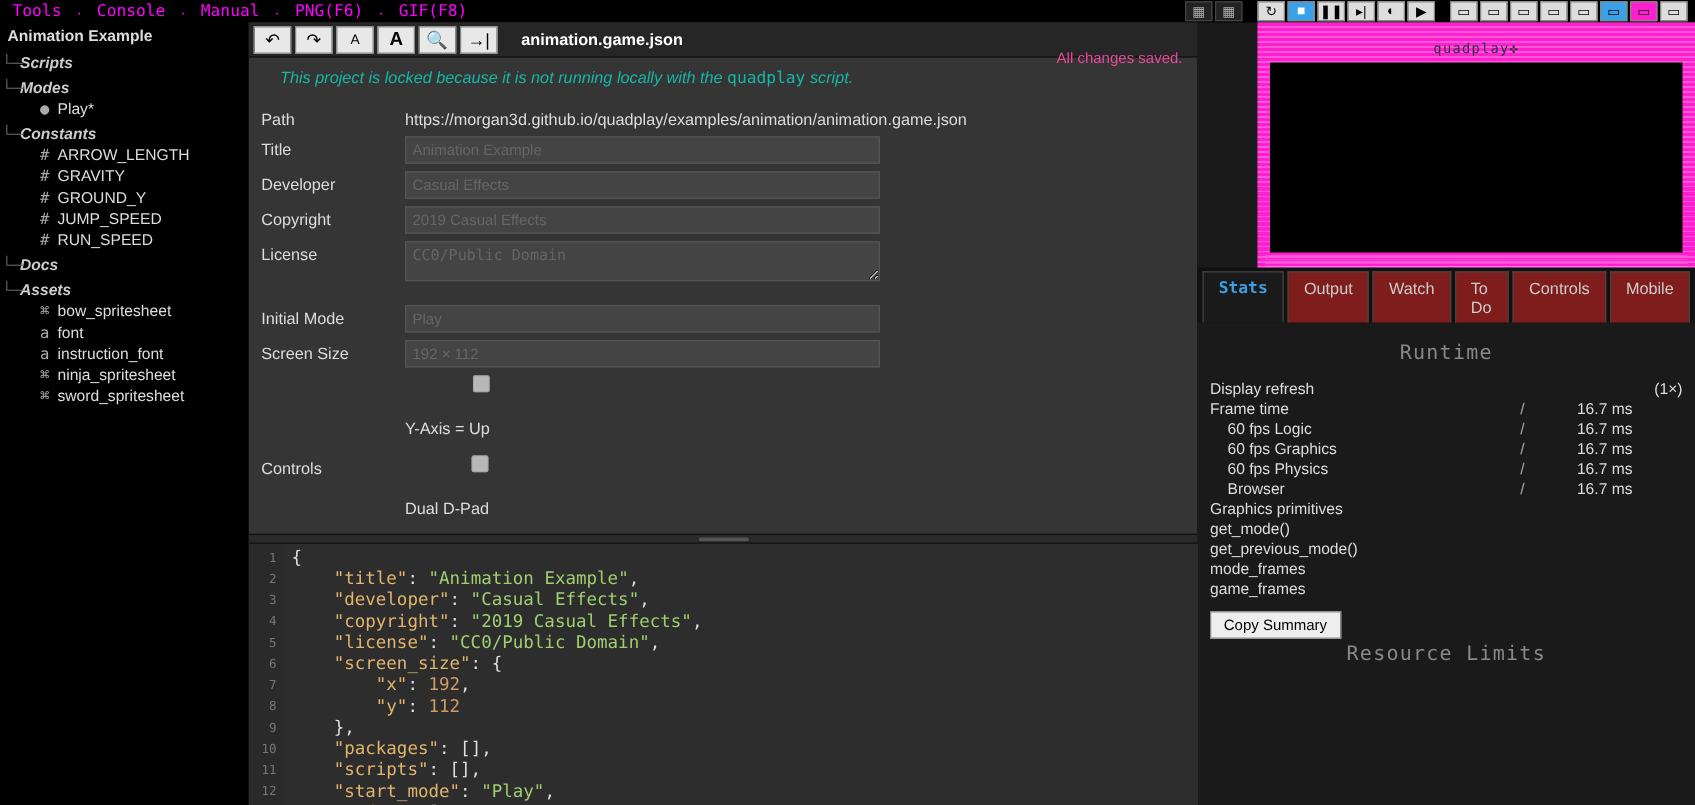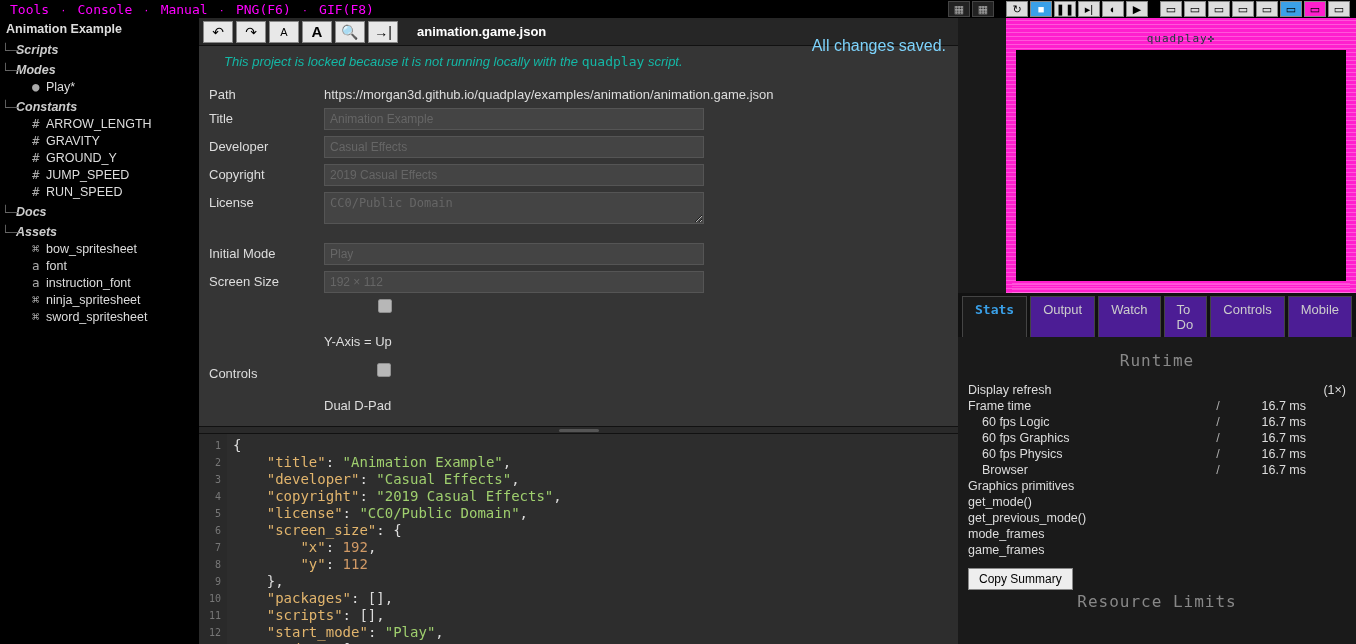--- a/index.html
+++ b/index.html
@@ -90,21 +90,21 @@
 .tool-btn {
   width: 30px; height: 22px;
   background: #e8e8e8;
   border: 1px solid #888;
   color: #000;
   display: flex; align-items: center; justify-content: center;
   font-size: 14px;
   cursor: pointer;
 }
 .filename { color: #fff; margin-left: 16px; font-weight: bold; font-size: 13px; }
-.toolbar-right { margin-left: auto; color: #7dd3fc; font-size: 16px; padding-right: 8px; margin-top: 28px; }
+.toolbar-right { margin-left: auto; color: #ec4899; font-size: 12px; padding-right: 8px; margin-top: 28px; }
 
 .lock-msg { padding: 8px 25px; font-style: italic; color: #14b8a6; font-size: 13px; }
 .lock-msg .brand { font-family: monospace; font-style: normal; }
 
 .form { padding: 4px 10px 10px 10px; font-size: 13px; }
 .form-row { display: flex; align-items: flex-start; padding: 3px 0; }
 .form-label { width: 115px; color: #ddd; padding-top: 3px; }
 .form-value { flex: 1; max-width: 380px; }
 .form-input {
   width: 100%;
@@ -139,21 +139,21 @@
 .tok-num { color: #d19a66; }
 
 
 .right {
   width: 398px;
   background: #1a1a1a;
   display: flex;
   flex-direction: column;
 }
 .game-frame {
-  height: 275px;
+  height: 196px;
   background: linear-gradient(135deg, #ff1fce 0%, #ff1fce 2%, #ff1fce 2%);
   padding: 6px;
   position: relative;
   background: #ff1fce;
   background-image:
     repeating-linear-gradient(0deg, rgba(255,255,255,0.25) 0 1px, transparent 1px 4px);
   margin-left: 48px;
 }
 .game-frame::after {
   content: "";
@@ -173,21 +173,21 @@
 }
 
 .tabbar {
   display: flex;
   background: #111;
   gap: 3px;
   padding: 3px 4px 0 4px;
 }
 .tab {
   padding: 5px 12px;
-  background: #4c1d95;
+  background: #7f1d1d;
   border: 1px solid #444;
   border-bottom: none;
   cursor: pointer;
   color: #ccc;
   font-size: 13px;
 }
 .tab.active { background: #1a1a1a; color: #3aa0e8; font-weight: bold; font-family: monospace; }
 
 .stats {
   flex: 1;

